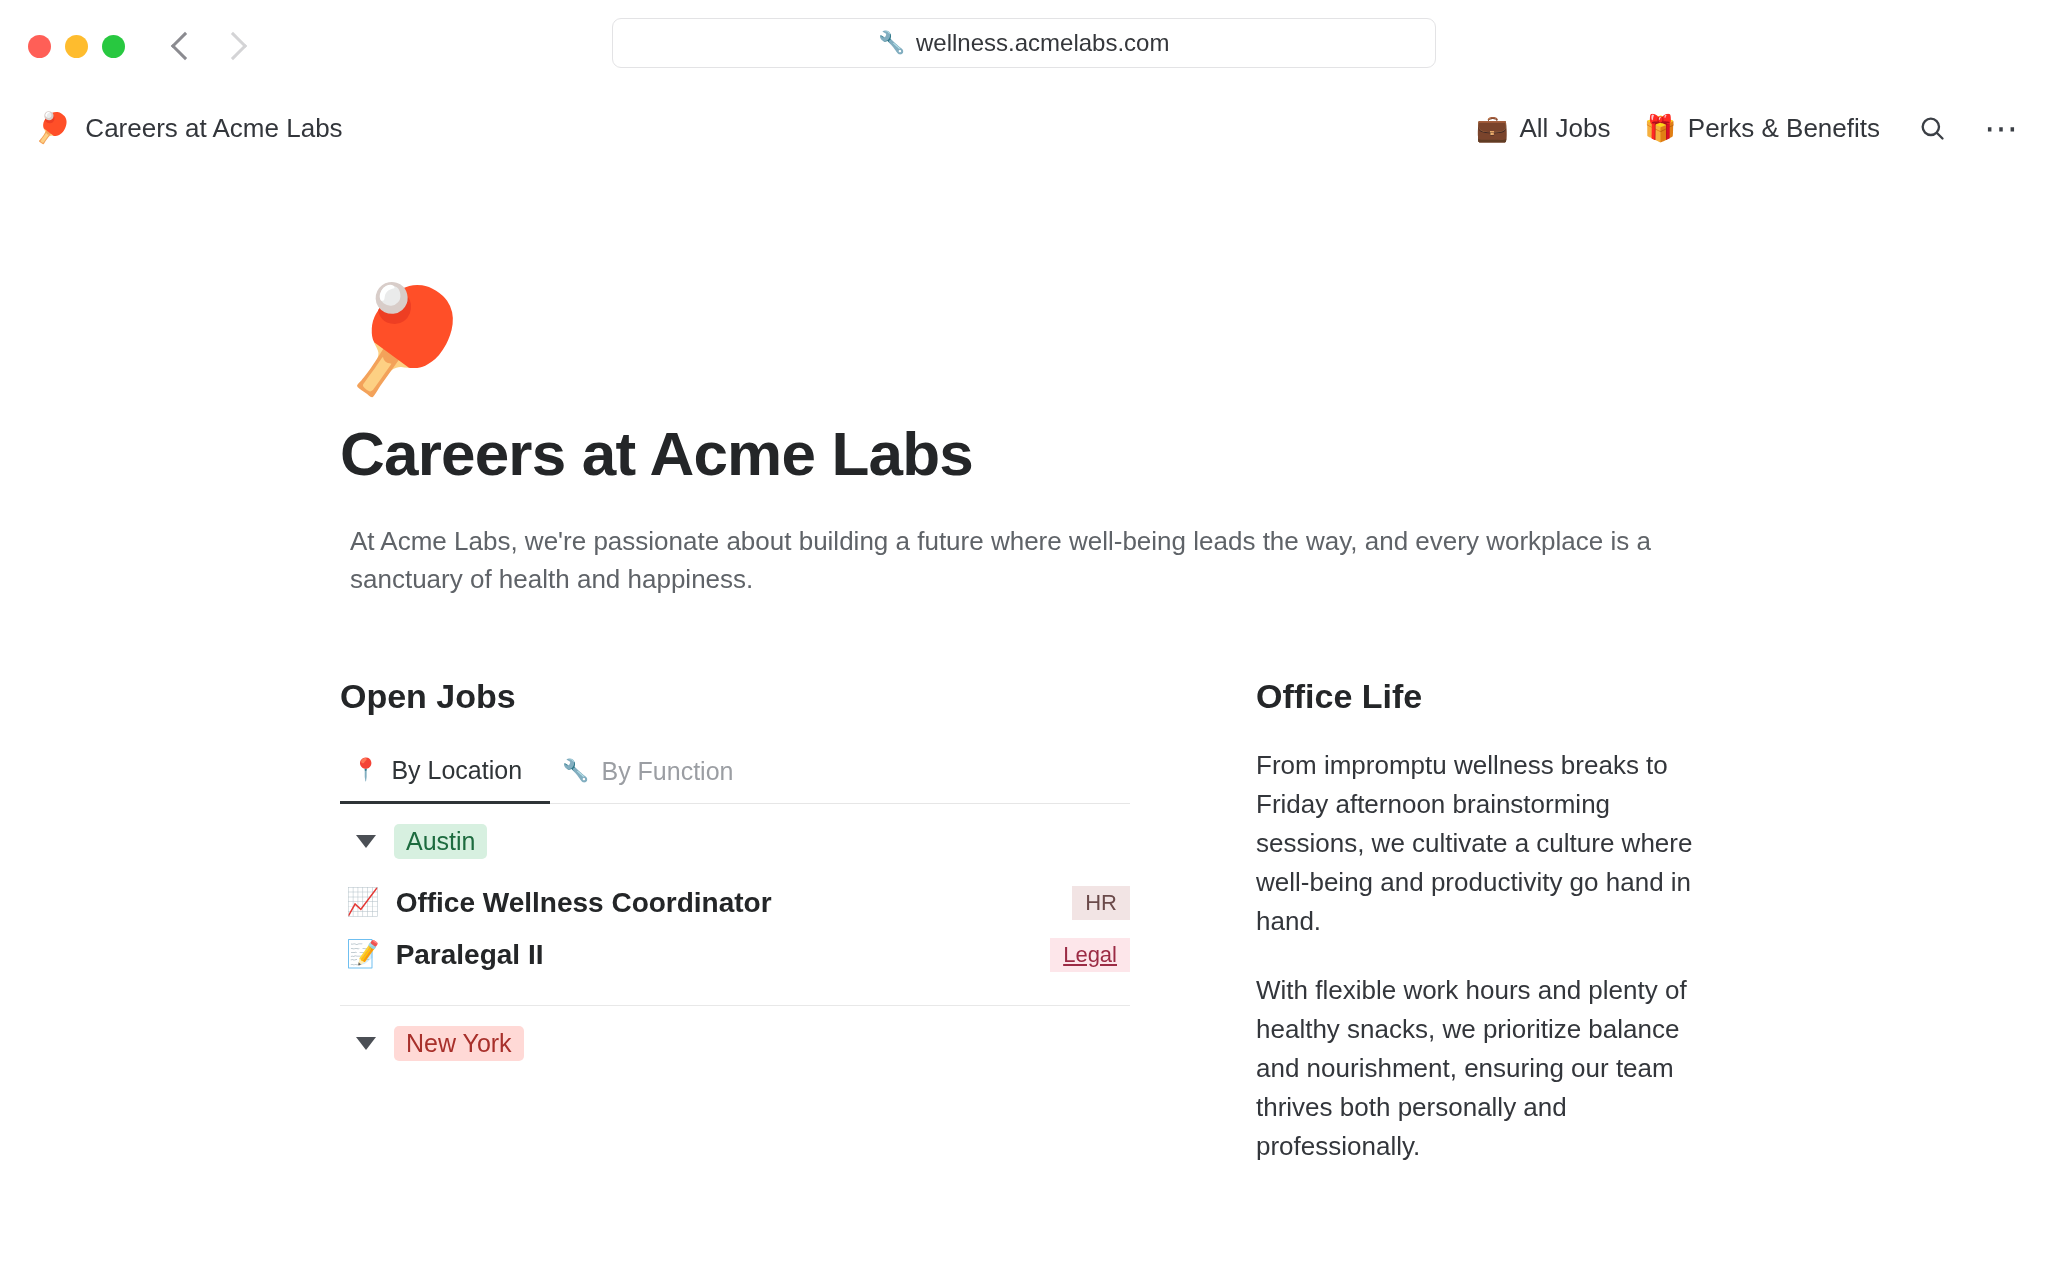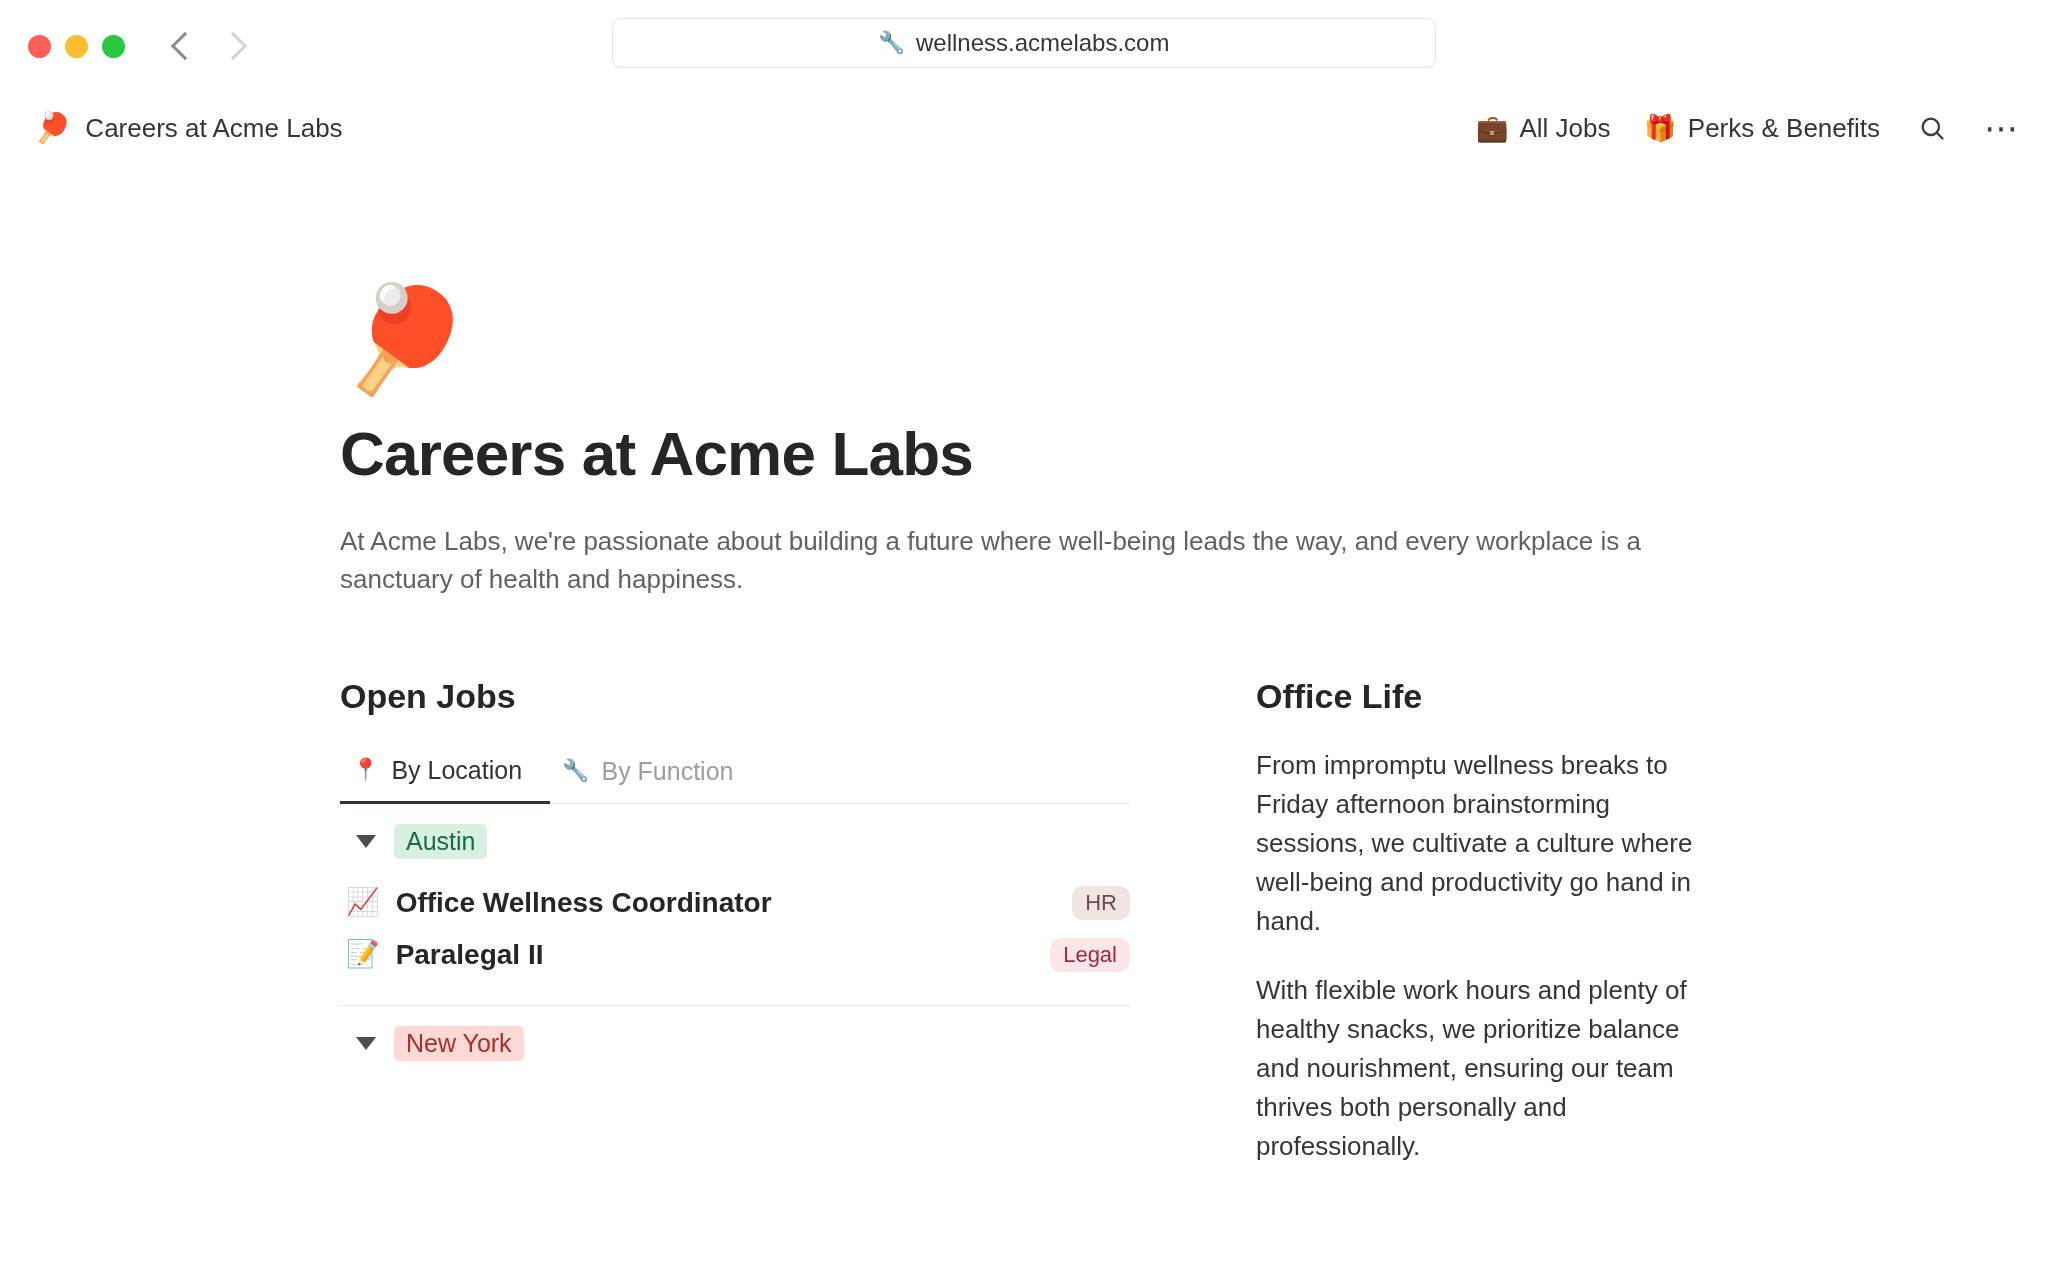--- a/index.html
+++ b/index.html
@@ -155,21 +155,21 @@
     font-weight: bold;
     letter-spacing: -0.8px;
     margin: 0 0 34px 0;
     color: #242628;
   }
   .page-desc {
     font-size: 26px;
     line-height: 1.45;
     color: #5f6368;
     max-width: 1640px;
-    margin: 0 0 78px 0;
+    margin: 0 0 78px 10px;
   }
 
   .columns {
     display: flex;
     gap: 126px;
   }
   .col-left { width: 790px; flex: 0 0 790px; }
   .col-right { flex: 1; }
 
   .section-title {
@@ -242,24 +242,24 @@
   }
   .job-icon { font-size: 27px; line-height: 1; }
   .job-title {
     font-size: 28px;
     font-weight: bold;
     color: #242628;
   }
   .tag {
     font-size: 22px;
     padding: 4px 13px;
-    border-radius: 10px;
+    border-radius: 0;
   }
   .tag-hr { background: #f2e4e4; color: #6b4a4a; }
-  .tag-legal { background: #fde6ea; color: #9b2b44; }
+  .tag-legal { background: #fde6ea; color: #9b2b44; text-decoration: underline; }
 
   .divider {
     height: 1px;
     background: #e8e8e8;
     margin: 24px 0 0 0;
   }
 
   
   .lead {
     font-size: 26px;

